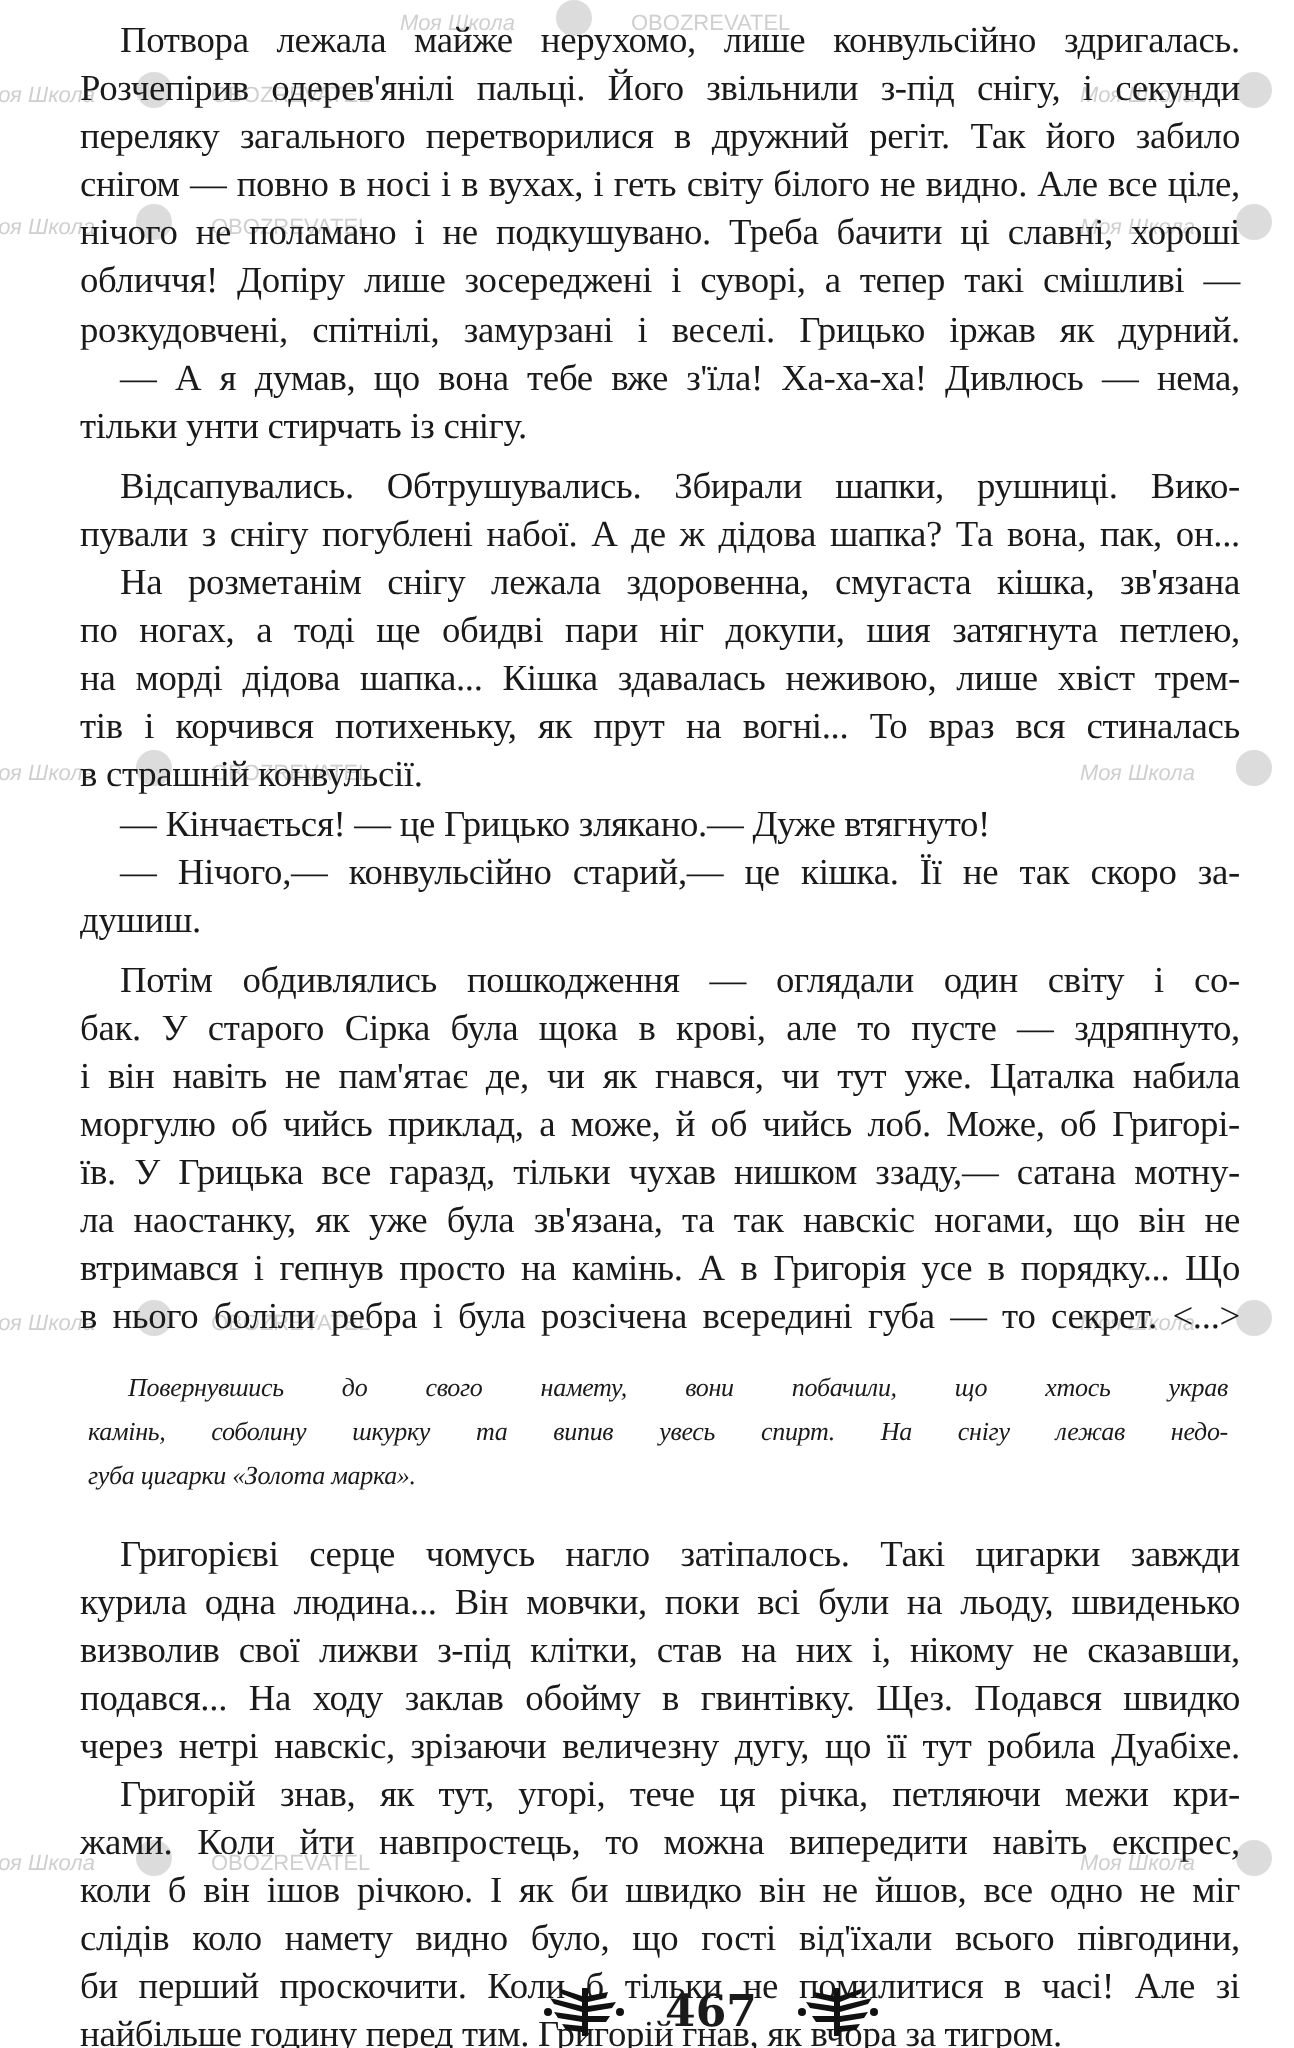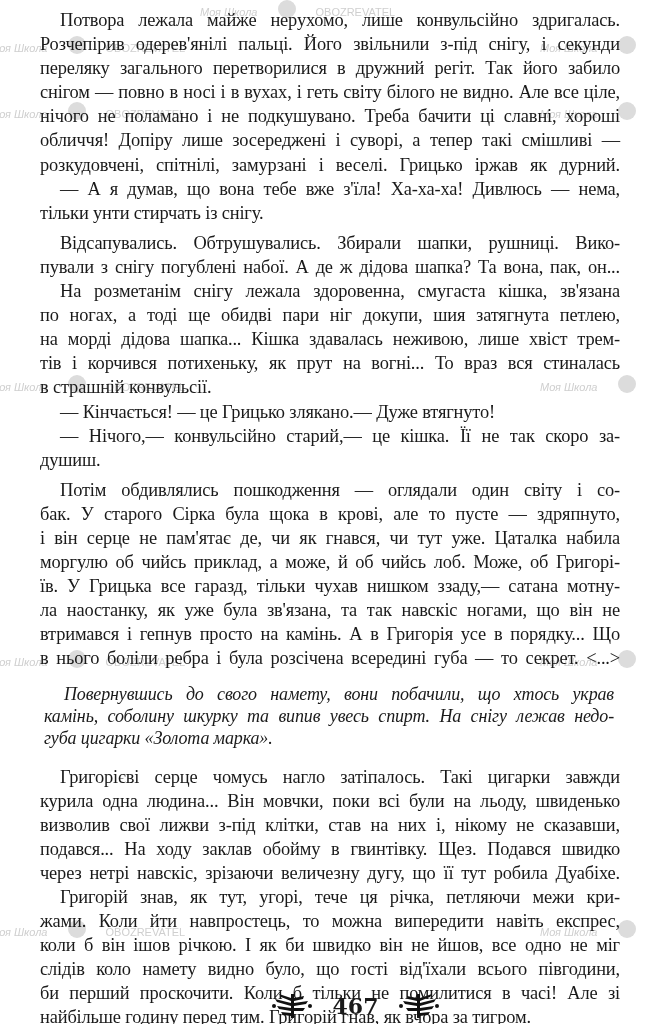--- a/index.html
+++ b/index.html
@@ -11,21 +11,21 @@
   }
   .page {
     position: absolute; left: 40px; top: 8px; width: 580px;
     font-size: 18.4px; line-height: 24.1px; letter-spacing: -0.15px;
   }
   .line { display: block; white-space: nowrap; text-align: justify; text-align-last: justify; height: 24.1px; }
   .line.last { text-align-last: left; }
   .indent { padding-left: 20px; }
   .gap { height: 6px; }
   .italic-block {
-    font-style: italic; font-size: 18px; line-height: 22px;
+    font-style: italic; font-size: 13px; line-height: 22px;
     margin-left: 4px; margin-right: 6px; margin-top: 12px; margin-bottom: 16px;
   }
   .italic-block .line { height: 22px; }
   .footer {
     position: absolute; left: 0; top: 990px; width: 647px; height: 32px;
     display: flex; justify-content: center; align-items: center; gap: 20px; margin-left: 32px;
   }
   .pagenum { font-weight: bold; font-size: 22px; font-family: "DejaVu Serif", serif; }
   .orn { width: 42px; height: 28px; }
   .wm {
@@ -132,21 +132,21 @@
 
   <div>
     <span class="line indent">— Нічого,— конвульсійно старий,— це кішка. Її не так скоро за-</span>
     <span class="line last">душиш.</span>
   </div>
   <div class="gap"></div>
 
   <div>
     <span class="line indent">Потім обдивлялись пошкодження — оглядали один світу і со-</span>
     <span class="line">бак. У старого Сірка була щока в крові, але то пусте — здряпнуто,</span>
-    <span class="line">і він серце не пам'ятає де, чи як гнався, чи тут уже. Цаталка набила</span>
+    <span class="line">і він навіть не пам'ятає де, чи як гнався, чи тут уже. Цаталка набила</span>
     <span class="line">моргулю об чийсь приклад, а може, й об чийсь лоб. Може, об Григорі-</span>
     <span class="line">їв. У Грицька все гаразд, тільки чухав нишком ззаду,— сатана мотну-</span>
     <span class="line">ла наостанку, як уже була зв'язана, та так навскіс ногами, що він не</span>
     <span class="line">втримався і гепнув просто на камінь. А в Григорія усе в порядку... Що</span>
     <span class="line">в нього боліли ребра і була розсічена всередині губа — то секрет. &lt;...&gt;</span>
   </div>
 
   <div class="italic-block">
     <span class="line indent">Повернувшись до свого намету, вони побачили, що хтось украв</span>
     <span class="line">камінь, соболину шкурку та випив увесь спирт. На снігу лежав недо-</span>

